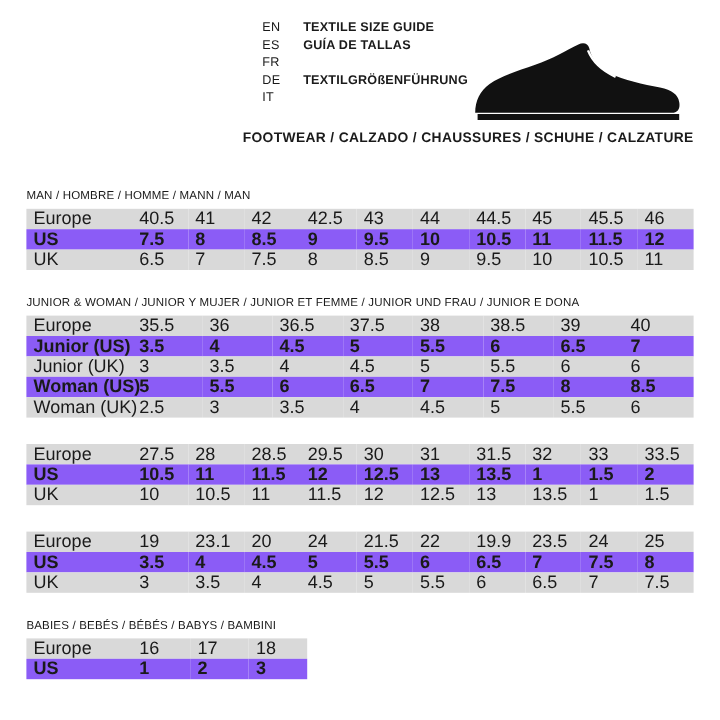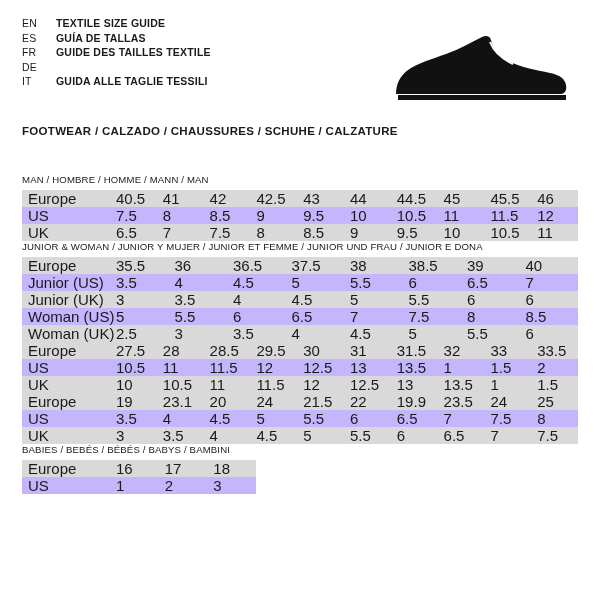--- a/index.html
+++ b/index.html
@@ -20,21 +20,21 @@
     height: 600px;
     position: relative;
     box-sizing: border-box;
     padding: 16px 22px 0 22px;
   }
 
   
   .header {
     display: flex;
     align-items: flex-start;
-    justify-content: space-between;
+    justify-content: flex-end;
   }
   .langs {
     display: block;
   }
   .lang-row {
     display: flex;
     align-items: baseline;
     font-size: 10.5px;
     line-height: 14.6px;
     letter-spacing: 0.2px;
@@ -50,25 +50,27 @@
   }
   .shoe-wrap {
     margin-right: 10px;
     margin-top: 16px;
   }
 
   .footwear-title {
     font-size: 11.5px;
     font-weight: bold;
     letter-spacing: 0.3px;
-    margin-top: 17px;
+    margin-top: 0;
+    text-align: right;
   }
 
   
   .section {
+    margin-top: 22px;
   }
   .section.first { margin-top: 37px; }
   .section-title {
     font-size: 9.6px;
     font-weight: normal;
     letter-spacing: 0.15px;
     margin-bottom: 5px;
     white-space: nowrap;
   }
   table {
@@ -78,48 +80,47 @@
   }
   table.w-full { width: 556px; }
   table.w-babies { width: 234px; }
   td {
     height: 17px;
     padding: 0 0 0 6px;
     vertical-align: middle;
     white-space: nowrap;
   }
   tr.shaded td { background: #d9d9d9; }
-  tr.plain td { background: #c4b5fd; }
+  tr.plain td { background: #8b5cf6; font-weight: bold; }
   td.label { width: 82px; }
 </style>
 </head>
 <body>
 
 <div class="page">
 
   <div class="header">
     <div class="langs">
         <div class="lang-row">
           <span class="lang-code">EN</span>
           <span class="lang-title">TEXTILE SIZE GUIDE</span>
         </div>
         <div class="lang-row">
           <span class="lang-code">ES</span>
           <span class="lang-title">GUÍA DE TALLAS</span>
         </div>
         <div class="lang-row">
           <span class="lang-code">FR</span>
-          <span class="lang-title">GUIDE DES TAILLES TEXTILE</span>
         </div>
         <div class="lang-row">
           <span class="lang-code">DE</span>
+          <span class="lang-title">TEXTILGRÖßENFÜHRUNG</span>
         </div>
         <div class="lang-row">
           <span class="lang-code">IT</span>
-          <span class="lang-title">GUIDA ALLE TAGLIE TESSILI</span>
         </div>
       </div>
     <div class="shoe-wrap">
       <svg width="178" height="72" viewBox="0 0 178 72" xmlns="http://www.w3.org/2000/svg">
         <path d="M6 62 C6 52 10 44 18 38 C28 31 42 27 56 22 C70 17 82 10 92 5 C96 3 100 4 101 8 C103 17 108 24 118 29 C130 35 146 38 160 41 C170 43 175 47 176 53 C177 58 175 62 170 62 Z" fill="#111111"></path>
         <path d="M8 63 L176 63 L176 68 L8 68 Z" fill="#111111"></path>
         <path d="M100 10 C104 20 112 27 123 32" fill="none" stroke="#ffffff" stroke-width="2"></path>
       </svg>
     </div>
   </div>

